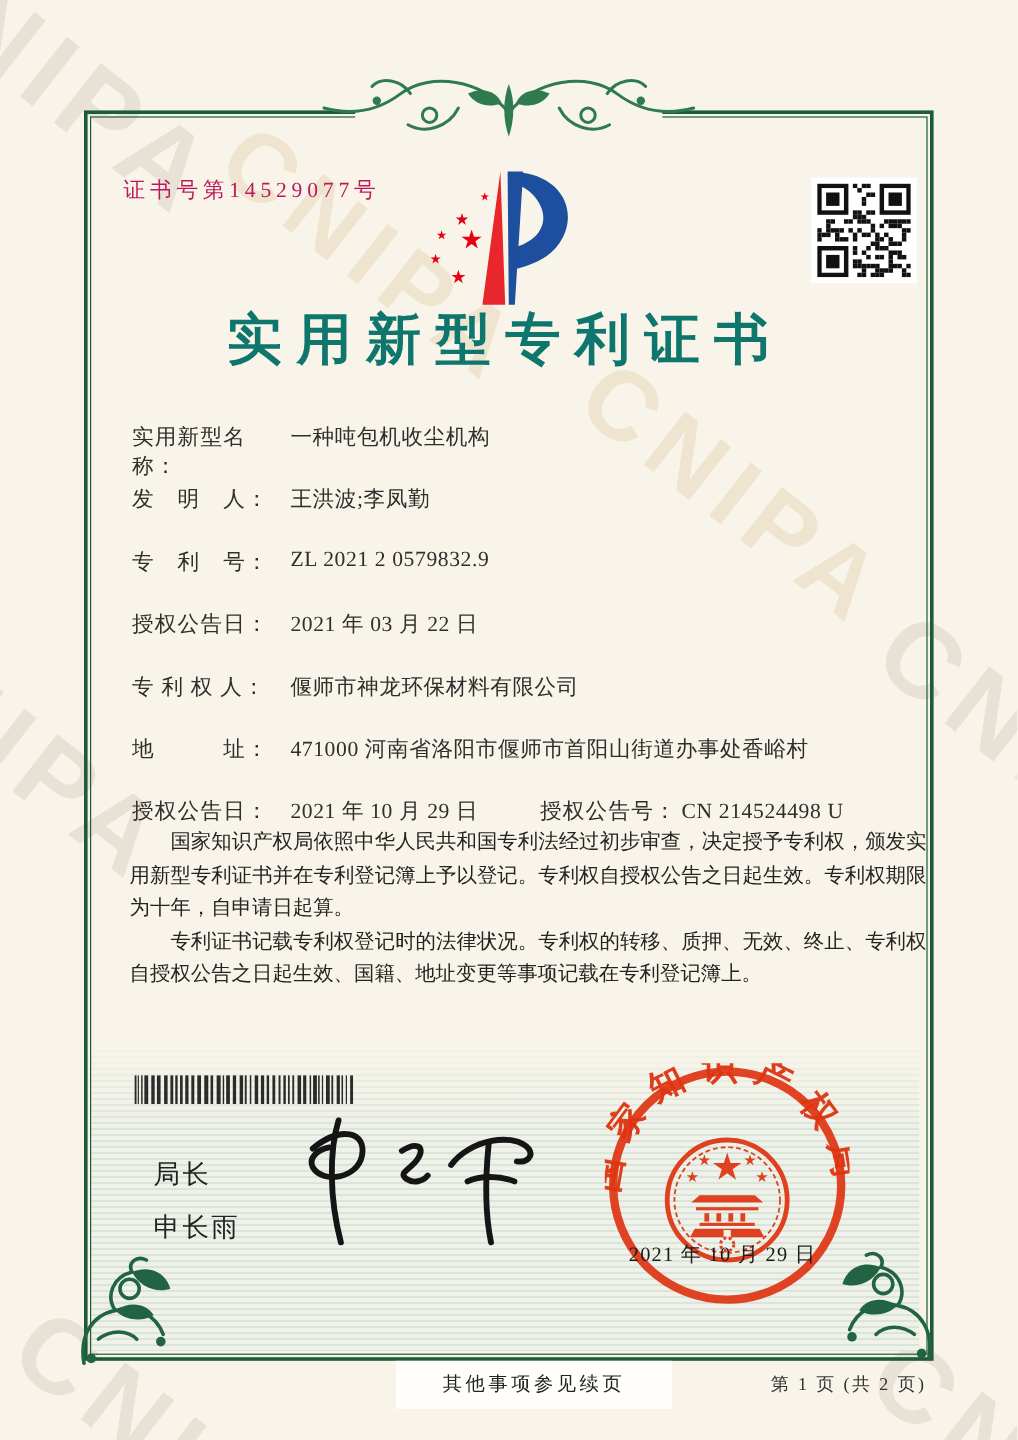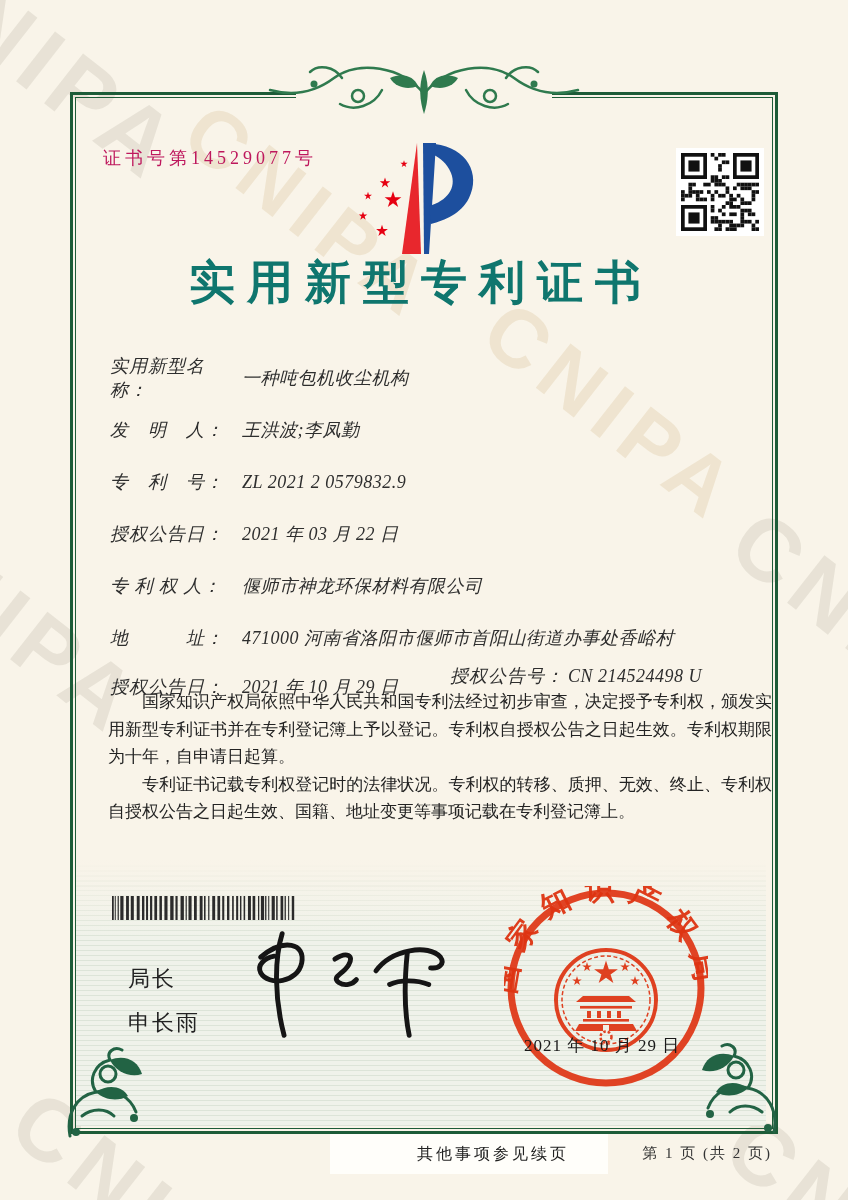--- a/index.html
+++ b/index.html
@@ -53,21 +53,21 @@
     font-size:18px;letter-spacing:4px;color:#be185d;
   }
   .logo{position:absolute;left:355px;top:140px;z-index:10;}
   .qr{position:absolute;left:676px;top:148px;z-index:10;background:#fff;padding:5px;}
   .title{
     position:absolute;left:70px;top:252px;width:702px;z-index:10;
     text-align:center;font-size:46px;font-weight:bold;letter-spacing:12px;color:#0f766e;
   }
   
   .fields{position:absolute;left:110px;top:352px;width:660px;z-index:10;}
-  .frow{display:flex;align-items:center;height:52px;font-size:18px;color:#2e2e2e;font-style:italic;}
+  .frow{display:flex;align-items:flex-start;height:52px;font-size:18px;color:#2e2e2e;}
   .flabel{display:inline-block;width:132px;flex:0 0 132px;letter-spacing:1px;}
   .fvalue{letter-spacing:0.5px;}
   .frow-last{position:relative;height:46px;}
   .grant-no{position:absolute;left:340px;top:0;display:flex;align-items:baseline;}
   .grant-no .flabel{width:auto;flex:0 0 auto;margin-right:4px;}
   
   .body-text{
     position:absolute;left:108px;top:688px;width:664px;z-index:10;
     font-size:17px;line-height:27.5px;color:#232323;text-align:justify;
   }
@@ -84,21 +84,21 @@
     position:absolute;left:524px;top:1034px;z-index:9;
     font-size:17px;color:#1a1a1a;letter-spacing:1px;white-space:pre;
   }
   .page-info{
     position:absolute;left:70px;top:1144px;width:702px;z-index:10;
     text-align:right;font-size:15px;letter-spacing:2px;color:#333;
   }
   .footer-note{
     position:absolute;left:330px;top:1134px;width:230px;height:40px;z-index:10;
     background:#fffefa;text-align:center;line-height:40px;
-    font-size:16px;letter-spacing:3px;color:#222;padding-left:48px;
+    font-size:16px;letter-spacing:3px;color:#222;
   }
 </style>
 </head>
 <body>
 
 <div class="page">
 
   <span class="wm grey wm1">CNIPA</span>
   <span class="wm tan  wm2">CNIPA</span>
   <span class="wm tan  wm3">CNIPA</span>

